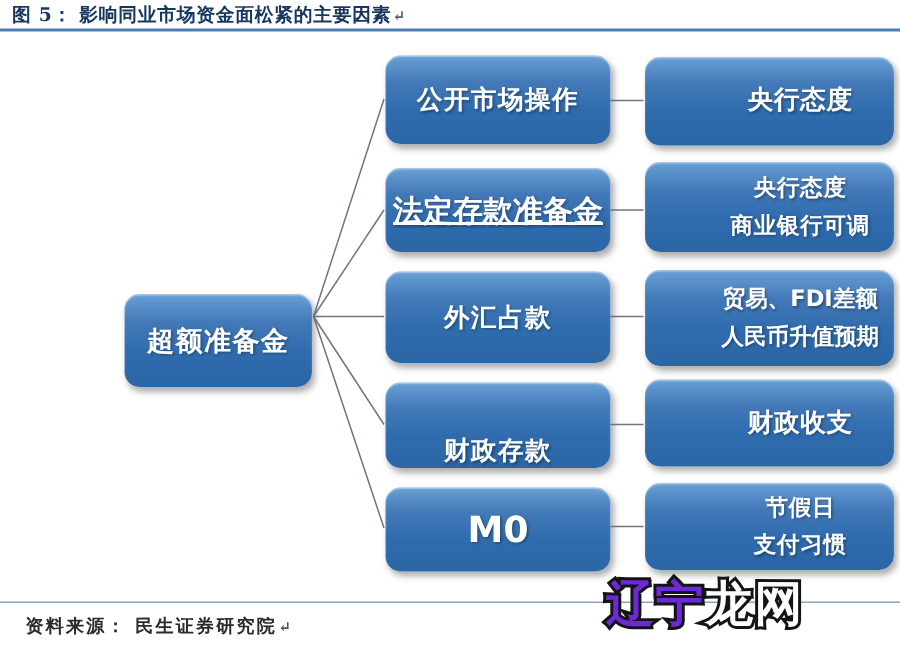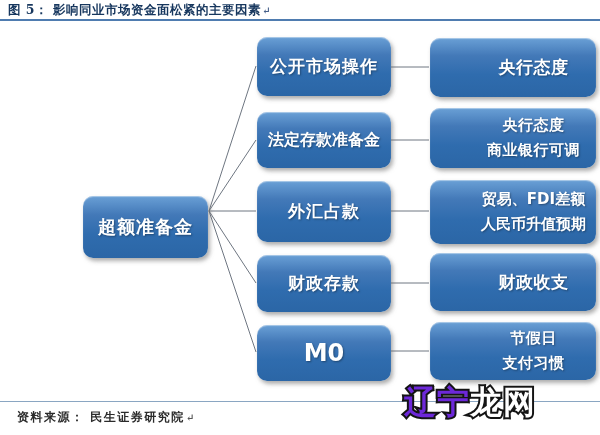--- a/index.html
+++ b/index.html
@@ -46,25 +46,25 @@
     display: flex; flex-direction: column;
     align-items: center; justify-content: center;
     font-weight: bold;
     text-shadow: 1px 1px 2px rgba(0,0,0,0.35);
     text-align: center;
   }
   .node .cause-line:empty { display: none; }
 
   #root { left: 83px;  top: 196px; width: 125px; height: 62px; font-size: 18px; letter-spacing: 1px; }
 
-  .mid   { left: 257px; width: 134px; font-size: 17px; letter-spacing: 1px; }
+  .mid   { left: 257px; width: 150px; font-size: 17px; letter-spacing: 1px; }
   #m0 { top: 37px;  height: 59px; }
-  #m1 { top: 112px; height: 56px; font-size: 16px; letter-spacing: 0; }
+  #m1 { top: 112px; height: 56px; font-size: 20px; letter-spacing: 0; text-decoration: underline; }
   #m2 { top: 181px; height: 61px; }
-  #m3 { top: 255px; height: 57px; }
+  #m3 { top: 255px; height: 57px; justify-content: flex-end; }
   #m4 { top: 325px; height: 56px; font-size: 24px; letter-spacing: 0; }
 
   .right { left: 430px; width: 125px; font-size: 15px; line-height: 1.7; letter-spacing: 0.5px; padding-left: 41px; }
   #r0 { top: 38px;  height: 59px; font-size: 17px; }
   #r1 { top: 108px; height: 60px; }
   #r2 { top: 180px; height: 64px; letter-spacing: 0; }
   #r3 { top: 253px; height: 58px; font-size: 17px; }
   #r4 { top: 322px; height: 58px; }
 
   

